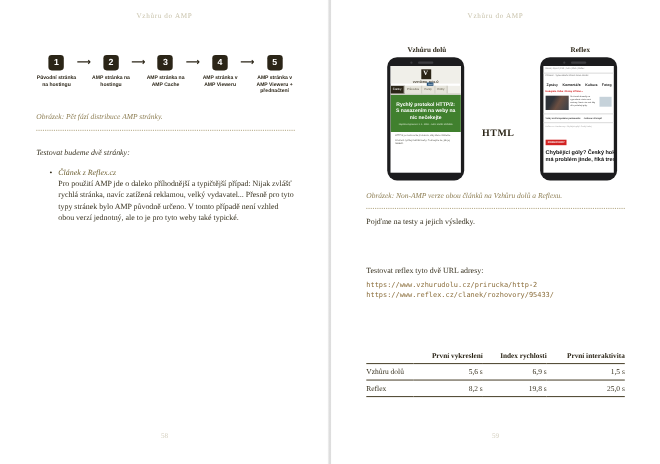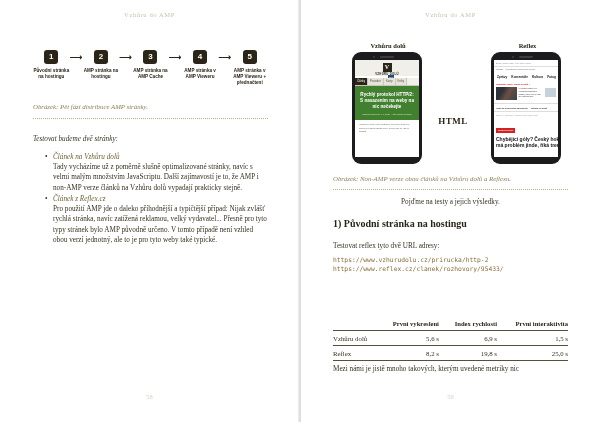--- a/index.html
+++ b/index.html
@@ -126,24 +126,20 @@
       </div>
     </div>
 
     <div class="fig-caption" style="top:103px;">Obrázek: Pět fází distribuce AMP stránky.</div>
     <div class="dotted-rule" style="top:118px;"></div>
 
     <p class="body-text" style="top:134px;font-style:italic;">Testovat budeme dvě stránky:</p>
 
     <ul class="bullets" style="top:152px;">
       <li>
-        <div class="item-title">Článek na Vzhůru dolů</div>
-        <div class="item-text">Tady vycházíme už z poměrně slušně optimalizované stránky, navíc s velmi malým množstvím JavaScriptu. Další zajímavostí je to, že AMP i non-AMP verze článků na Vzhůru dolů vypadají prakticky stejně.</div>
-      </li>
-      <li>
         <div class="item-title">Článek z Reflex.cz</div>
         <div class="item-text">Pro použití AMP jde o daleko příhodnější a typičtější případ: Nijak zvlášť rychlá stránka, navíc zatížená reklamou, velký vydavatel... Přesně pro tyto typy stránek bylo AMP původně určeno. V tomto případě není vzhled obou verzí jednotný, ale to je pro tyto weby také typické.</div>
       </li>
     </ul>
 
     <div class="page-num">58</div>
   </div>
 
   <div class="spine"></div>
 
@@ -203,23 +199,22 @@
           <div class="rx-crumb">Reflex.cz › Rozhovory › Chybějící góly? Český hokej</div>
           <div class="rx-badge">ROZHOVORY</div>
           <div class="rx-headline">Chybějící góly? Český hokej má problém jinde, říká trenér</div>
         </div>
       </div>
     </div>
 
     <div class="fig-caption r-body" style="top:175px;left:32px;">Obrázek: Non-AMP verze obou článků na Vzhůru dolů a Reflexu.</div>
     <div class="dotted-rule" style="top:189px;left:32px;"></div>
 
-    <p class="body-text r-body" style="top:197px;text-align:center;">Pojďme na testy a jejich výsledky.</p>
-
-    <h2 class="section-h" style="top:218px;">1) Původní stránka na hostingu</h2>
+    <p class="body-text r-body" style="top:197px;">Pojďme na testy a jejich výsledky.</p>
+
 
     <p class="body-text r-body" style="top:241px;">Testovat reflex tyto dvě URL adresy:</p>
 
     <div class="code" style="top:256px;">
       <a href="#">https://www.vzhurudolu.cz/prirucka/http-2</a>
       <a href="#">https://www.reflex.cz/clanek/rozhovory/95433/</a>
     </div>
 
 
     <table class="metrics" style="top:317px;">
@@ -240,17 +235,16 @@
         </tr>
         <tr>
           <td class="c0">Reflex</td>
           <td>8,2 s</td>
           <td>19,8 s</td>
           <td>25,0 s</td>
         </tr>
       </tbody>
     </table>
 
-    <p class="body-text r-body" style="top:364px;">Mezi námi je jistě mnoho takových, kterým uvedené metriky nic</p>
 
     <div class="page-num">59</div>
   </div>
 </div>
 
 </body></html>

